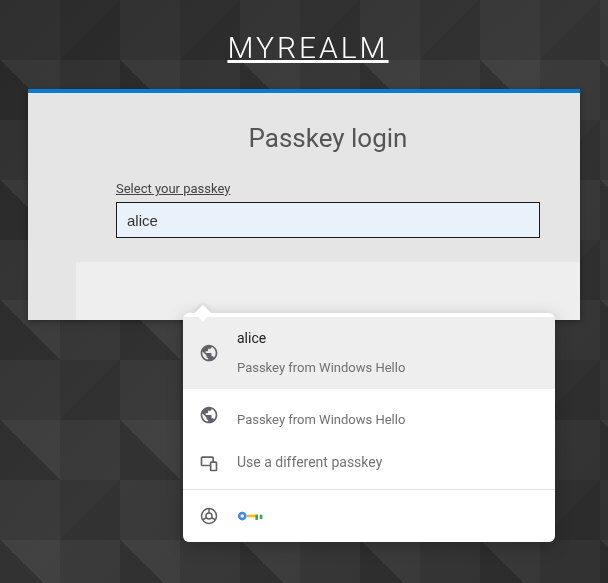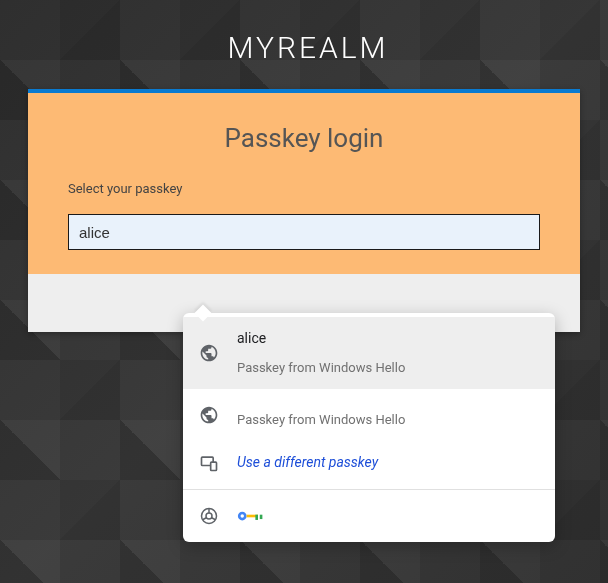--- a/index.html
+++ b/index.html
@@ -29,43 +29,46 @@
         linear-gradient(135deg, rgba(30,30,30,0.4) 0%, rgba(60,60,60,0.3) 50%, rgba(40,40,40,0.5) 100%);
     }
     .header-title {
       position: relative;
       text-align: center;
       color: #fff;
       font-size: 30px;
       font-weight: 300;
       letter-spacing: 3px;
       padding: 30px 0 24px 8px;
+      text-decoration: underline;
     }
     .card {
       position: relative;
       margin: 0 28px;
-      background: #fdba74;
+      background: #e5e5e5;
       border-top: 4px solid #0a7bd1;
       box-shadow: 0 2px 6px rgba(0,0,0,0.3);
+      padding-left: 48px;
     }
     .card-inner {
       padding: 30px 40px 24px 40px;
     }
     .card-title {
       text-align: center;
       font-size: 26px;
       font-weight: 400;
       color: #555;
       margin-bottom: 28px;
     }
     .field-label {
       font-size: 13px;
       color: #444;
-      margin-bottom: 18px;
+      margin-bottom: 6px;
       display: block;
+      text-decoration: underline;
     }
     .passkey-input {
       width: 100%;
       height: 36px;
       padding: 6px 10px;
       font-size: 15px;
       border: 1px solid #1a1a1a;
       background: #e9f2fb;
       color: #333;
       outline: none;
@@ -124,22 +127,21 @@
       color: #202124;
       line-height: 1.4;
     }
     .item-sub {
       font-size: 13px;
       color: #717171;
       line-height: 1.4;
       margin-top: 10px;
     }
     .single-line .item-title {
-      color: #1d4ed8;
-      font-style: italic;
+      color: #737373;
     }
     .divider {
       height: 1px;
       background: #e0e0e0;
       margin: 4px 0;
     }
     .manage-row {
       display: flex;
       align-items: center;
       padding: 12px 16px;

